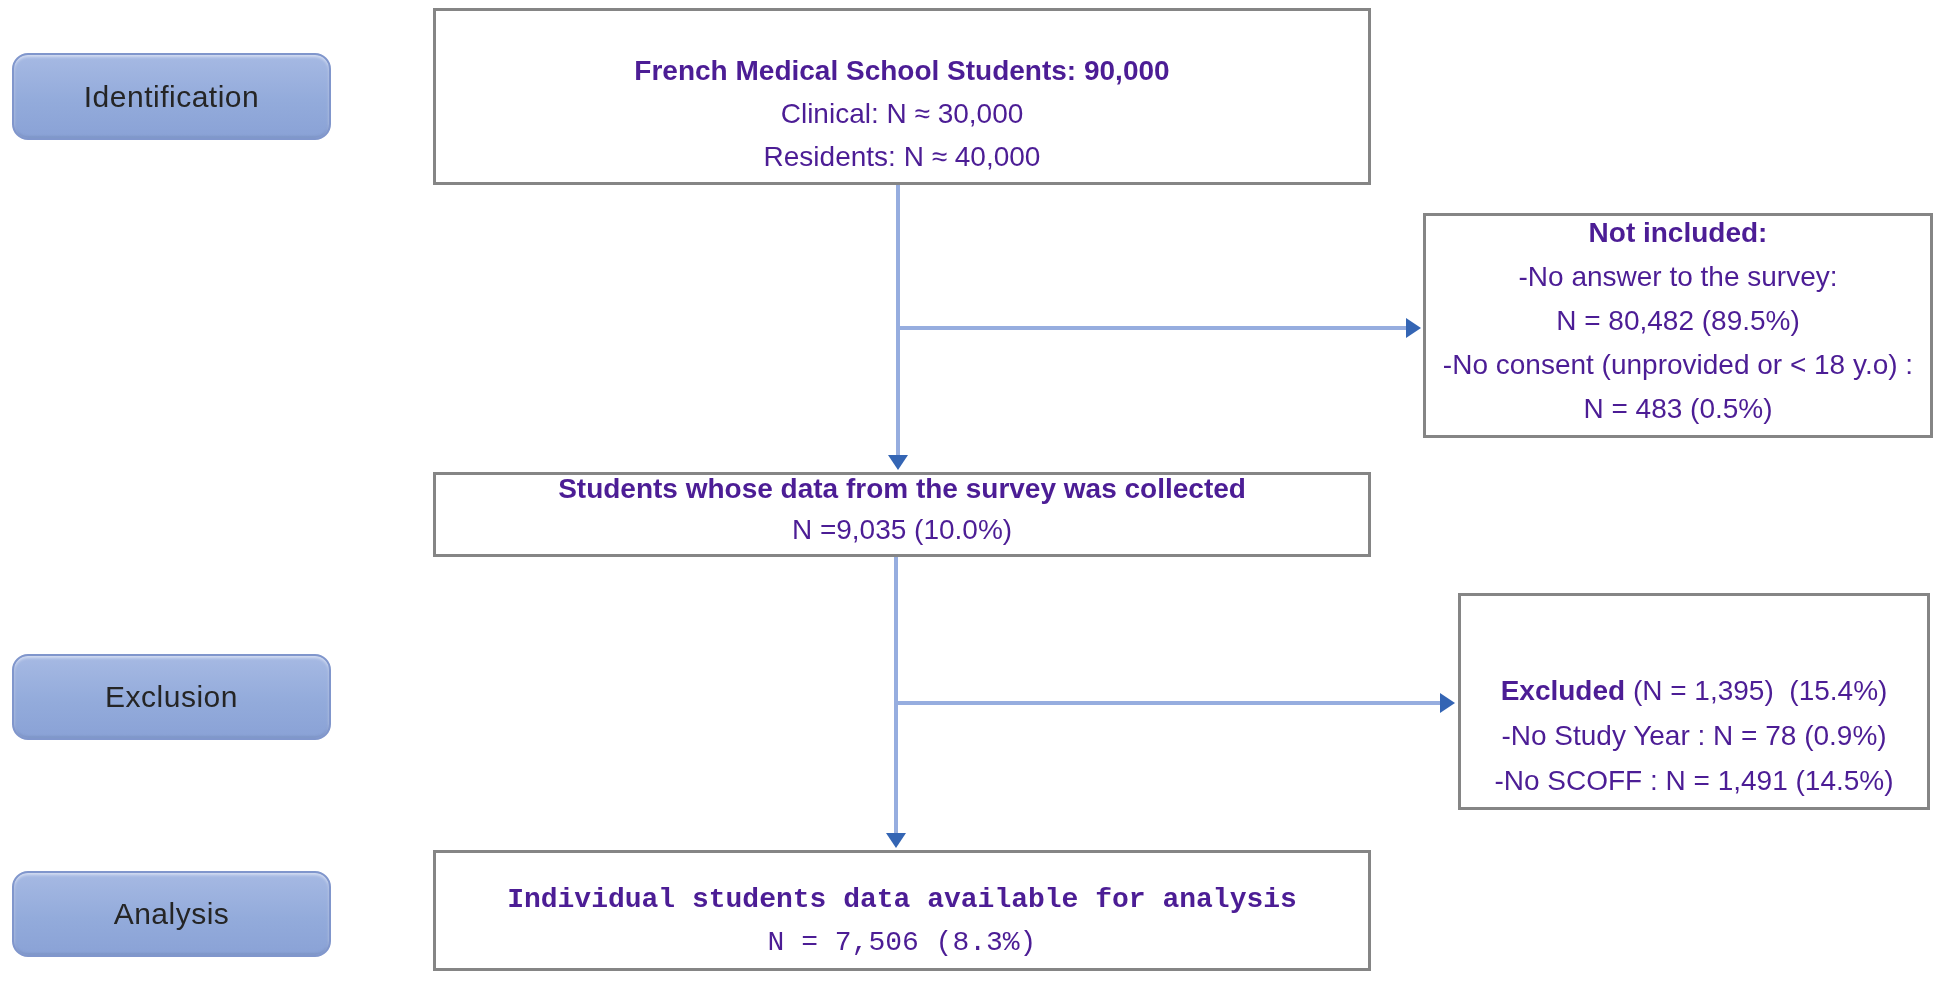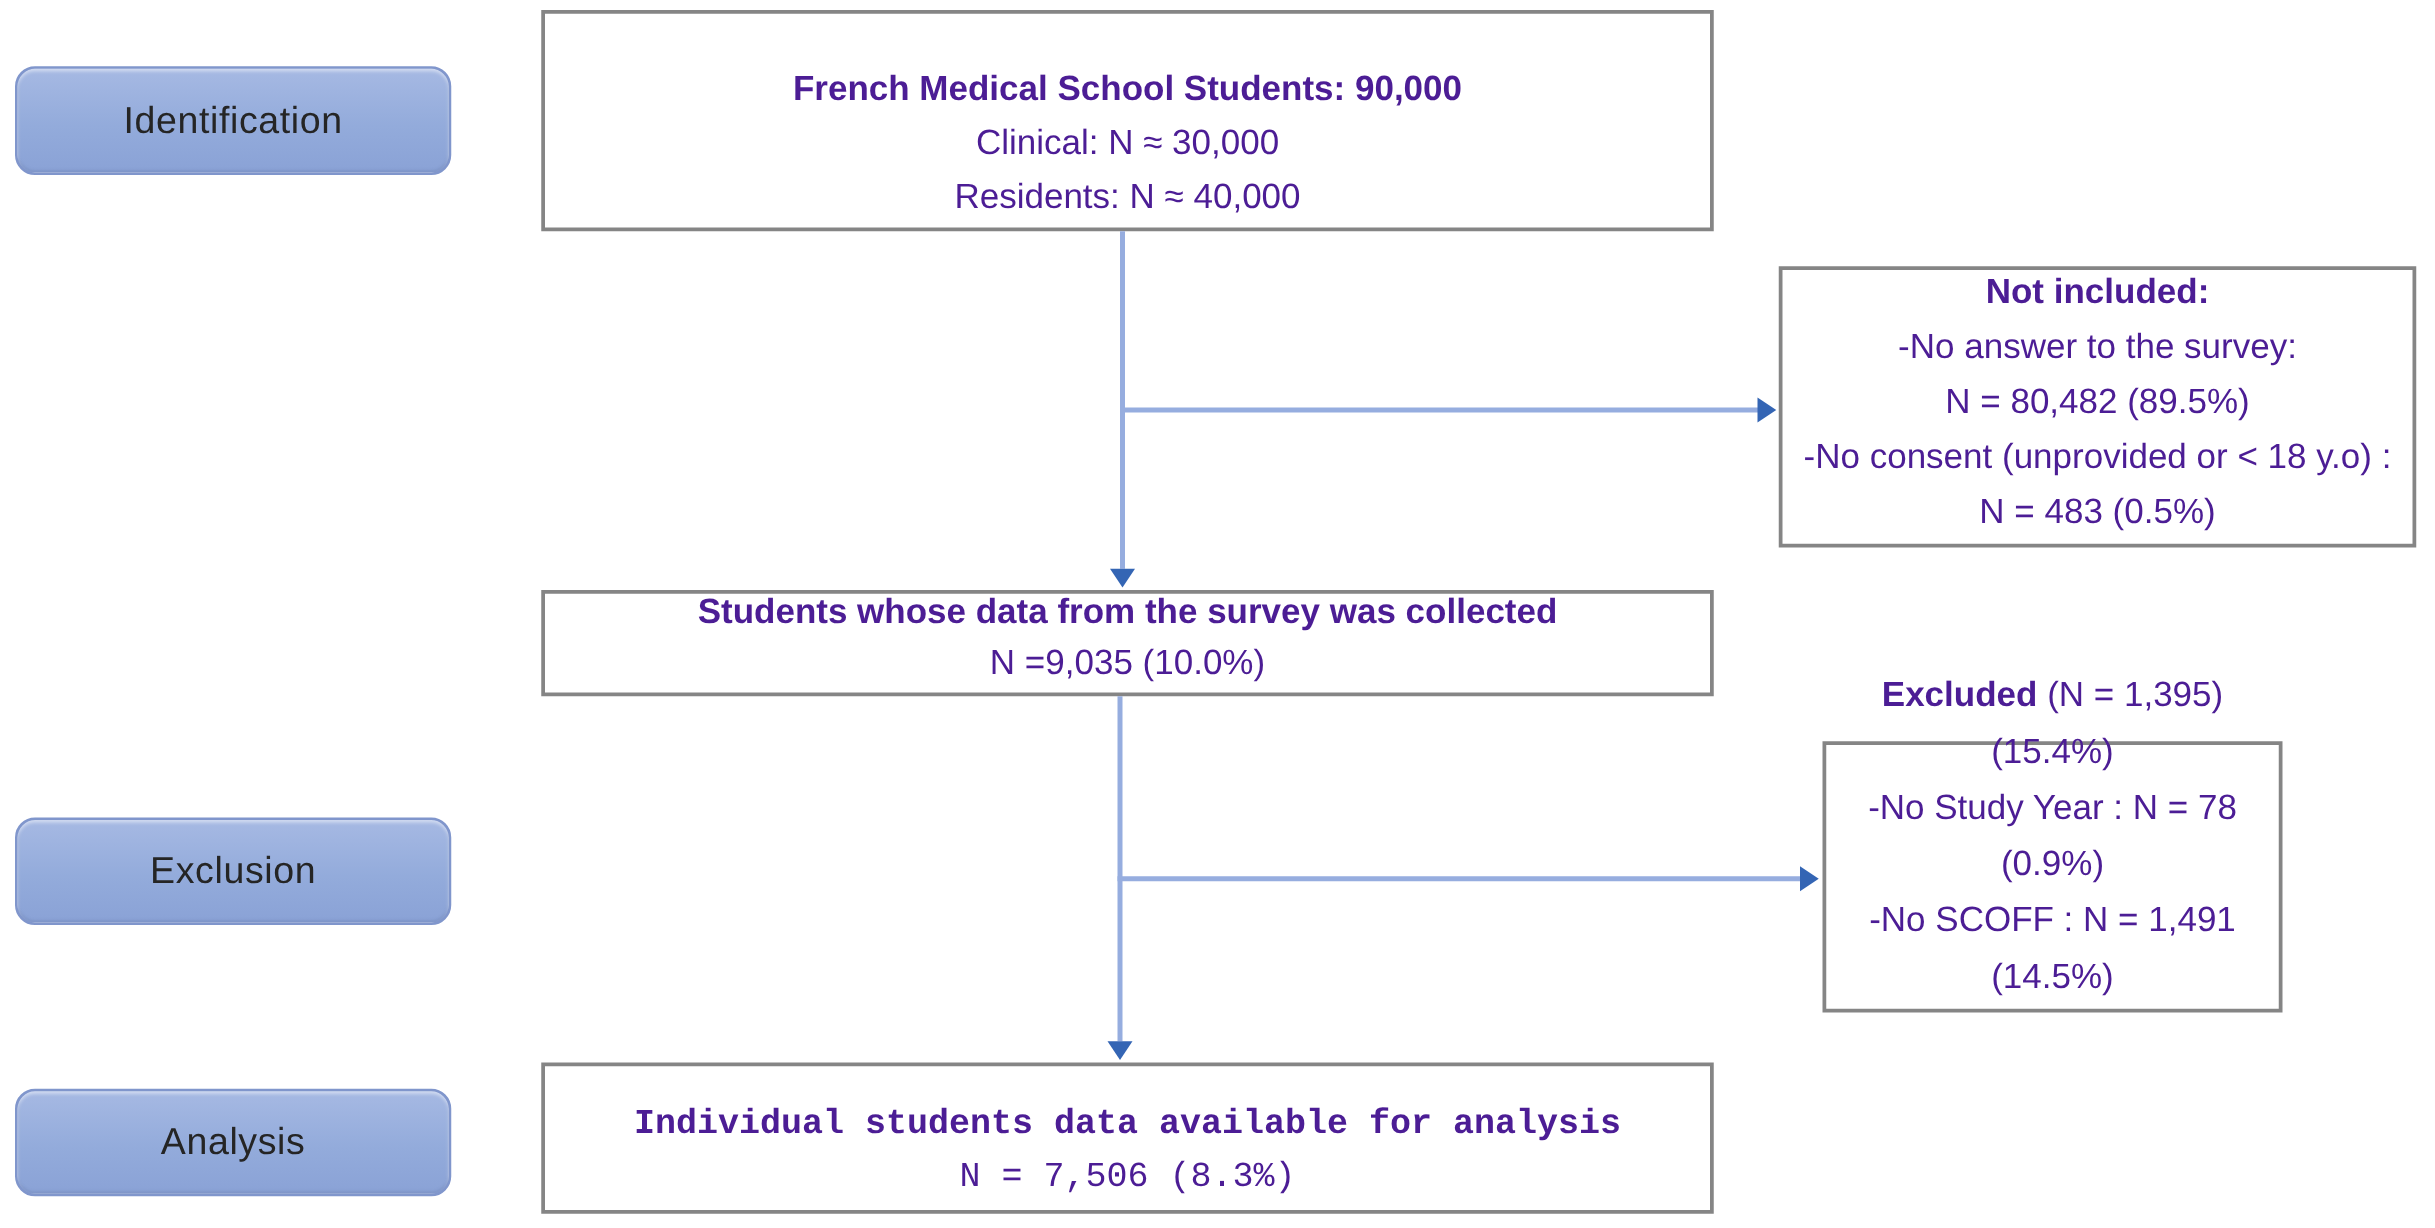--- a/index.html
+++ b/index.html
@@ -3,21 +3,21 @@
 <meta charset="utf-8">
 <style>
   html,body{margin:0;padding:0;background:#ffffff;}
   .canvas{
     position:relative;width:1948px;height:982px;background:#ffffff;
     font-family:"Liberation Sans",sans-serif;color:#1f1f1f;overflow:hidden;
   }
   .canvas *{box-sizing:border-box;}
   
   .pill{
-    position:absolute;left:12px;width:349px;
+    position:absolute;left:12px;width:319px;
     border:2px solid #8096cc;border-radius:16px;
     background:linear-gradient(180deg,#a6b9e3 0%,#93abdb 55%,#8aa2d6 100%);
     box-shadow:inset 0 2px 3px rgba(255,255,255,.5), inset 0 -2px 2px rgba(90,110,160,.25);
     display:flex;align-items:center;justify-content:center;
     font-size:30px;color:#252525;letter-spacing:.5px;
   }
   
   .box{
     position:absolute;border:3px solid #858585;background:#ffffff;
     display:flex;flex-direction:column;align-items:center;justify-content:flex-end;
@@ -72,21 +72,21 @@
     <div class="line">N = 80,482 (89.5%)</div>
     <div class="line">-No consent (unprovided or &lt; 18 y.o) :</div>
     <div class="line">N = 483 (0.5%)</div>
   </div>
 
   <div class="box box-collected" style="left:433px;top:472px;width:938px;height:85px;">
     <div class="line bold">Students whose data from the survey was collected</div>
     <div class="line">N =9,035 (10.0%)</div>
   </div>
 
-  <div class="box box-excluded" style="left:1458px;top:593px;width:368px;height:217px;">
+  <div class="box box-excluded" style="left:1458px;top:593px;width:472px;height:217px;">
     <div class="line"><span class="bold">Excluded</span><span class="pre"> (N = 1,395)  (15.4%)</span></div>
     <div class="line">-No Study Year : N = 78 (0.9%)</div>
     <div class="line">-No SCOFF : N = 1,491 (14.5%)</div>
   </div>
 
   <div class="box box-analysis" style="left:433px;top:850px;width:938px;height:121px;">
     <div class="line bold">Individual students data available for analysis</div>
     <div class="line">N = 7,506 (8.3%)</div>
   </div>
 

